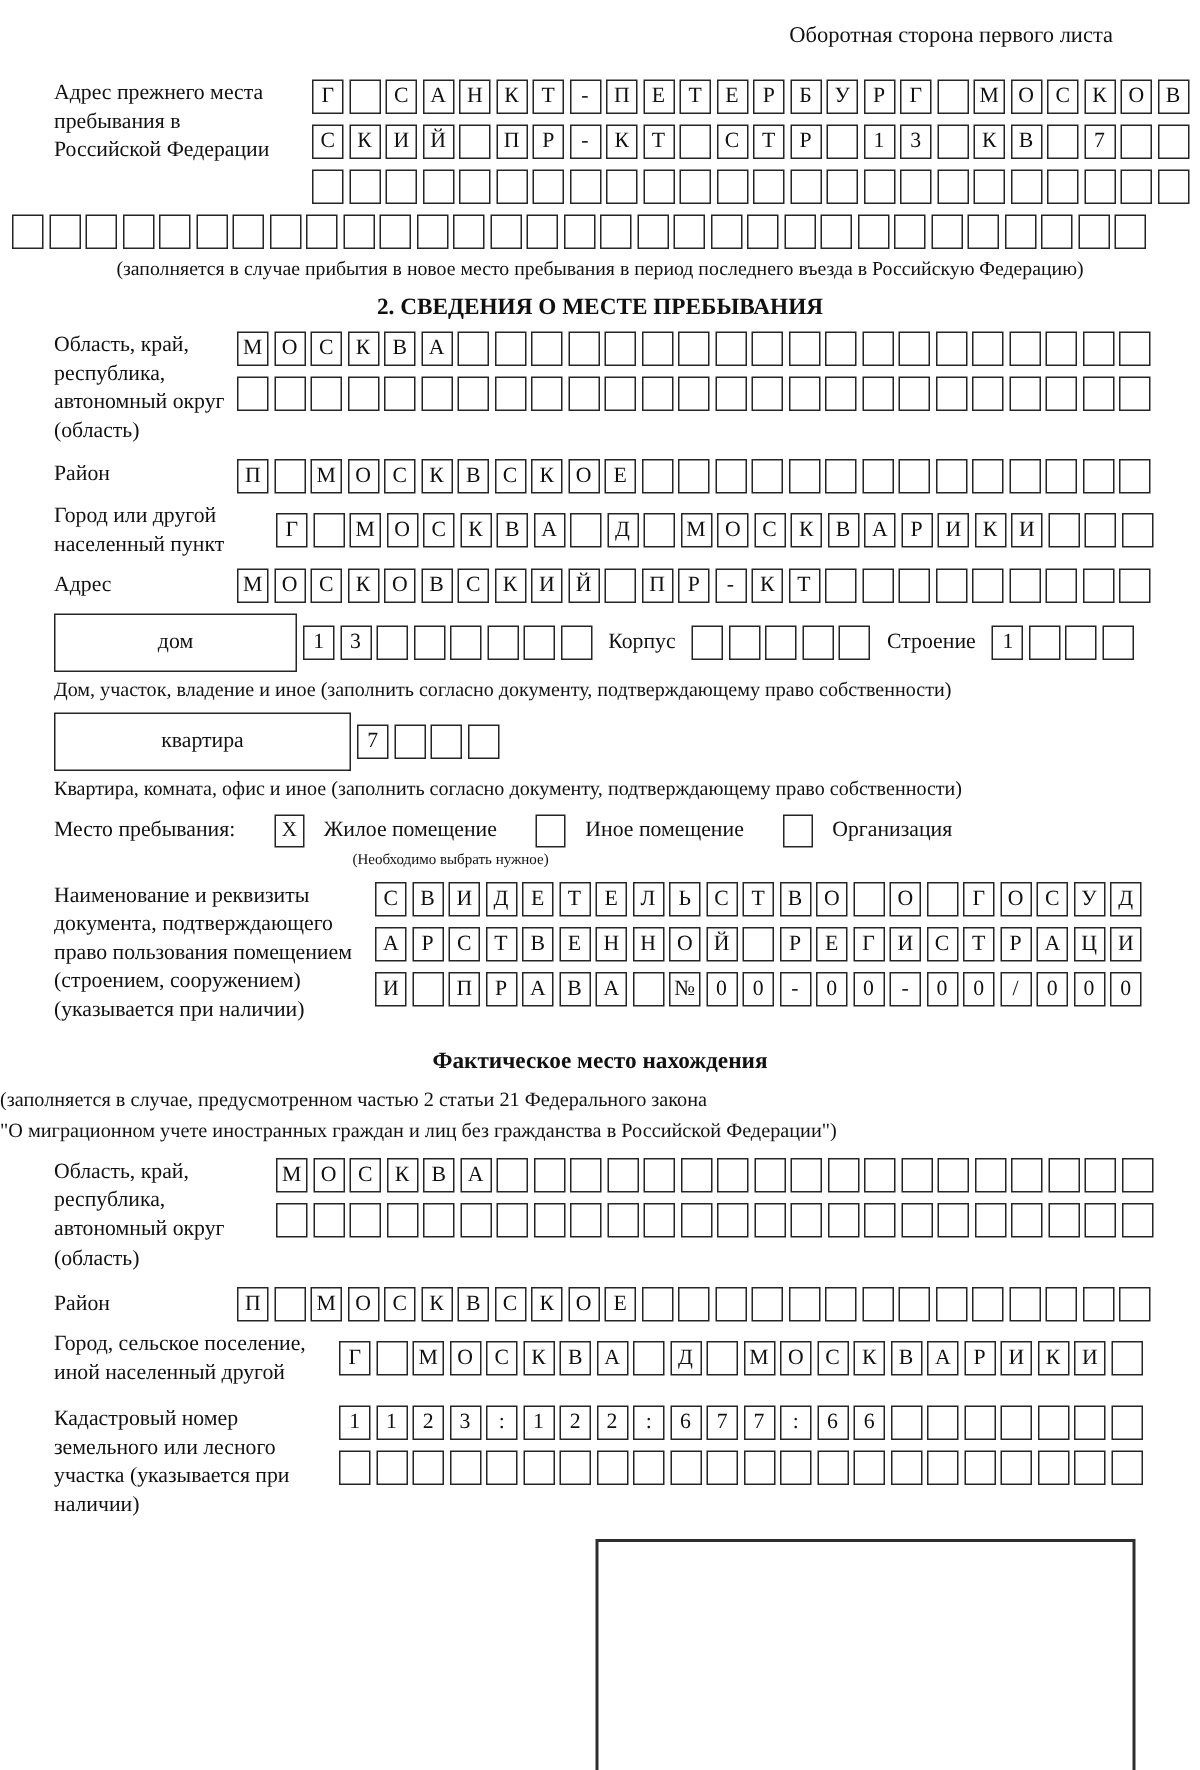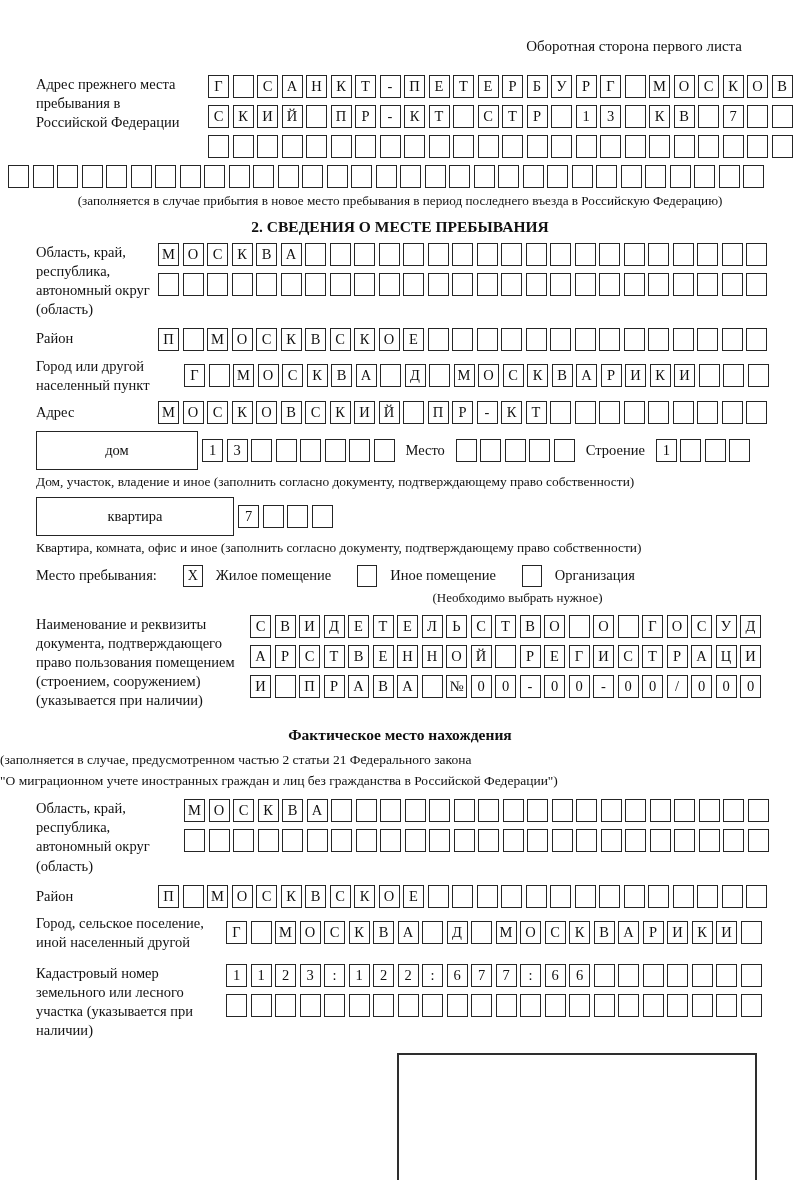--- a/index.html
+++ b/index.html
@@ -1,21 +1,21 @@
 <!DOCTYPE html>
 <html><head>
 <meta charset="utf-8">
 <style>
   html,body{margin:0;padding:0;background:#e8e8e8;}
   .page{
     width:800px;height:1180px;margin:0 auto;background:#ffffff;
     font-family:"Liberation Serif","DejaVu Serif",serif;color:#111;
     overflow:hidden;position:relative;box-sizing:border-box;
   }
-  .header-note{text-align:right;padding:38px 58px 0 0;font-size:15px;}
+  .header-note{text-align:right;padding:16px 58px 0 0;font-size:15px;}
   .lbl{font-size:14.5px;line-height:1.32;}
   .w122{flex:0 0 122px;}
   .w144{flex:0 0 144px;}
   .w148{flex:0 0 148px;}
   .w190{flex:0 0 190px;}
   .w214{flex:0 0 214px;}
   .frow{display:flex;margin-left:36px;margin-top:6px;align-items:center;}
   .frow.top{align-items:flex-start;}
   .boxcol{display:flex;flex-direction:column;gap:7px;}
   .boxrow{display:flex;gap:3.5px;flex:0 0 auto;}
@@ -37,21 +37,21 @@
   .inline-lbl{font-size:14.5px;padding:0 7px;white-space:nowrap;}
   .houserow{display:flex;margin-left:36px;margin-top:7px;align-items:center;gap:4px;}
   .stayrow{display:flex;align-items:center;margin:9px 0 0 36px;font-size:14.5px;}
   .chk{
     box-sizing:border-box;width:20px;height:22px;border:1.6px solid #252525;
     display:flex;align-items:center;justify-content:center;font-size:14px;
   }
   .opt{display:flex;align-items:center;margin-left:26px;}
   .opt .chk{margin-right:13px;}
   .opt:first-of-type{margin-left:9px;}
-  .staynote{font-size:13px;margin:3px 0 0 235px;text-align:center;}
+  .staynote{font-size:10px;margin:3px 0 0 235px;}
   .fact-cap{text-align:left;font-size:13.5px;line-height:1.55;margin-top:6px;}
   .stamp{
     box-sizing:border-box;margin:13px 0 0 397px;width:360px;height:176px;
     border:2px solid #2e2e2e;background:#fff;
   }
 </style>
 </head>
 <body>
 
 <div class="page">
@@ -335,21 +335,21 @@
     <div class="boxrow">
         <span class="cbox">1</span>
         <span class="cbox">3</span>
         <span class="cbox"></span>
         <span class="cbox"></span>
         <span class="cbox"></span>
         <span class="cbox"></span>
         <span class="cbox"></span>
         <span class="cbox"></span>
       </div>
-    <span class="inline-lbl">Место</span>
+    <span class="inline-lbl">Корпус</span>
     <div class="boxrow">
         <span class="cbox"></span>
         <span class="cbox"></span>
         <span class="cbox"></span>
         <span class="cbox"></span>
         <span class="cbox"></span>
       </div>
     <span class="inline-lbl">Строение</span>
     <div class="boxrow">
         <span class="cbox">1</span>

